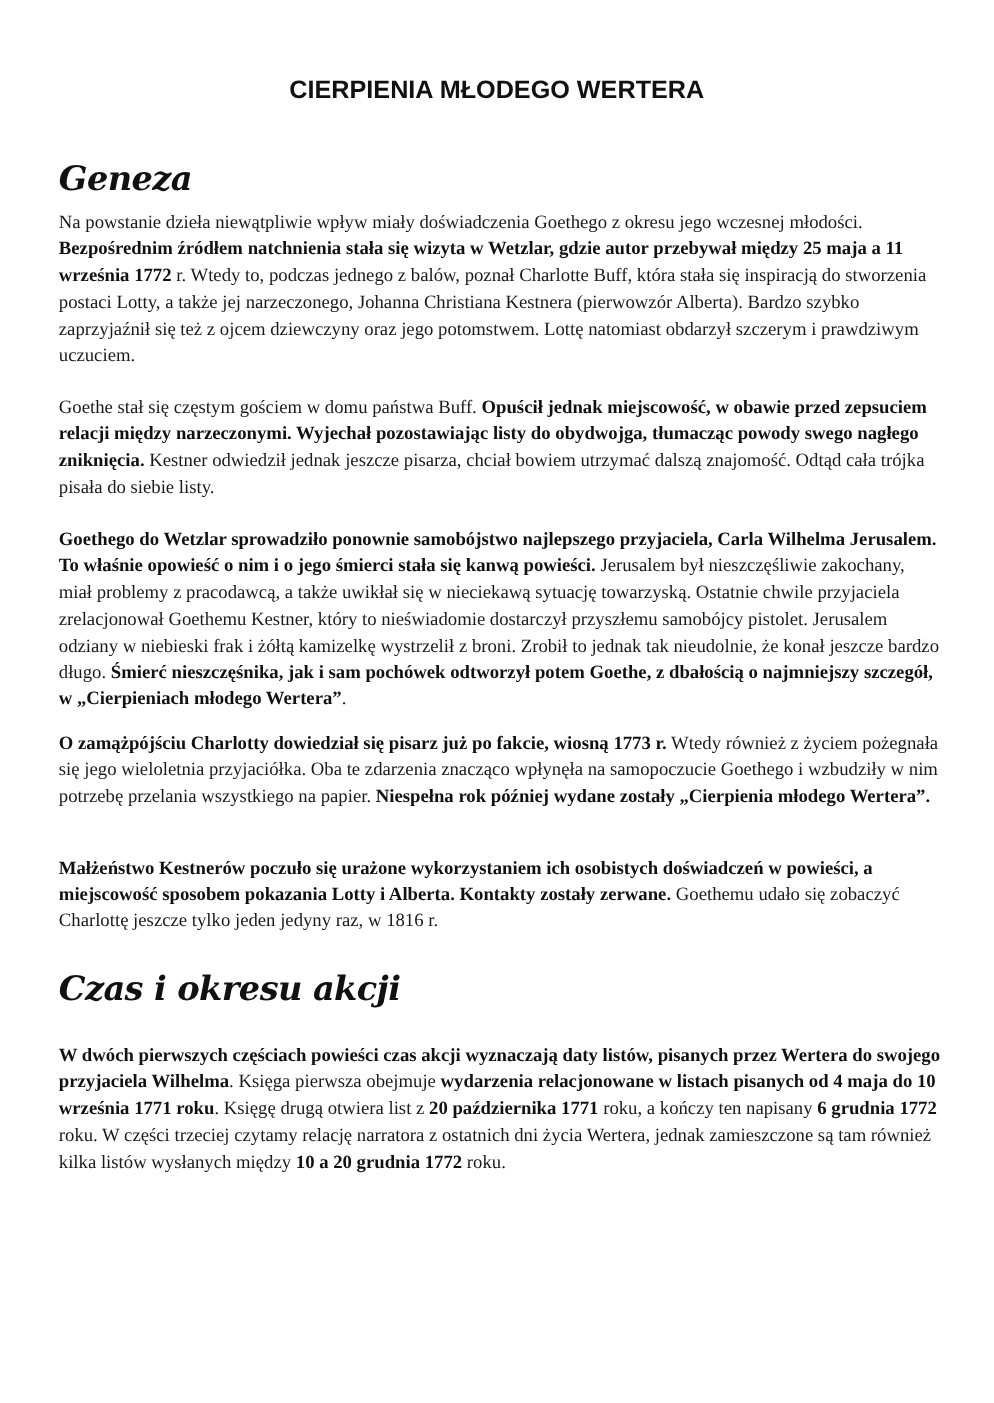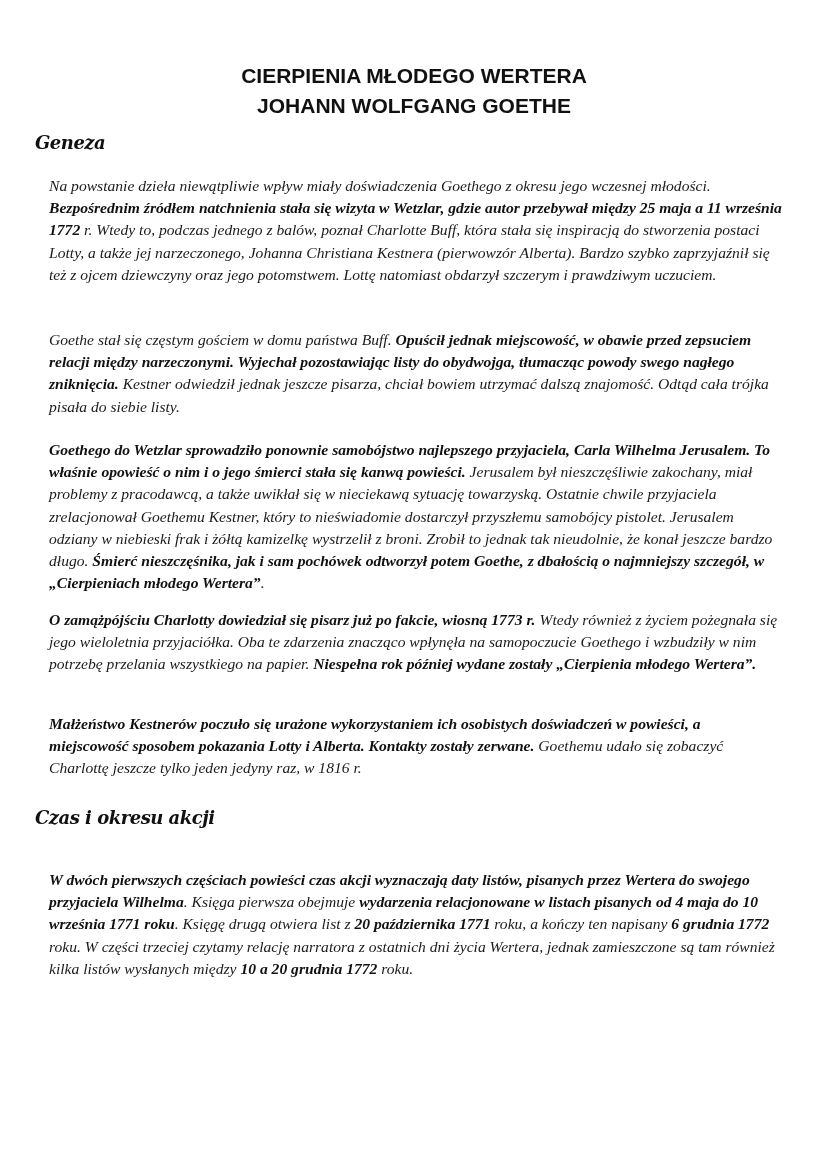--- a/index.html
+++ b/index.html
@@ -5,36 +5,35 @@
   html, body { margin: 0; padding: 0; background: #ffffff; }
   body { width: 828px; height: 1169px; position: relative; overflow: hidden; color: #111; }
   .page { position: absolute; left: 0; top: 0; width: 699px; height: 1169px; }
   .title {
     font-family: "Liberation Sans", sans-serif; font-weight: bold;
     font-size: 21px; text-align: center; line-height: 30px; color: #111;
     position: absolute; left: 0; width: 828px; top: 61px;
   }
   .heading {
     font-family: "DejaVu Serif", serif; font-style: italic; font-weight: bold;
-    font-size: 18px; position: absolute; left: 35px; color: #111;
+    font-size: 28px; position: absolute; left: 49px; color: #111;
     letter-spacing: -0.5px;
   }
   .para {
     font-family: "Liberation Serif", serif; font-size: 15.6px; line-height: 22.2px;
-    position: absolute; left: 49px; width: 735px; color: #1a1a1a; font-style: italic;
+    position: absolute; left: 49px; width: 735px; color: #1a1a1a;
   }
   .para b { font-weight: bold; color: #111; }
 </style>
 </head>
 <body>
 
 <div class="page">
   <div class="title">
     <div>CIERPIENIA MŁODEGO WERTERA</div>
-    <div>JOHANN WOLFGANG GOETHE</div>
   </div>
 
   <div class="heading" style="top:132px;">Geneza</div>
   <div class="para" style="top:175px;"><span>Na powstanie dzieła niewątpliwie wpływ miały doświadczenia Goethego z okresu jego wczesnej młodości. </span><b>Bezpośrednim źródłem natchnienia stała się wizyta w Wetzlar, gdzie autor przebywał między 25 maja a 11 września 1772</b><span> r. Wtedy to, podczas jednego z balów, poznał Charlotte Buff, która stała się inspiracją do stworzenia postaci Lotty, a także jej narzeczonego, Johanna Christiana Kestnera (pierwowzór Alberta). Bardzo szybko zaprzyjaźnił się też z ojcem dziewczyny oraz jego potomstwem. Lottę natomiast obdarzył szczerym i prawdziwym uczuciem.</span></div>
   <div class="para" style="top:329px;"><span>Goethe stał się częstym gościem w domu państwa Buff. </span><b>Opuścił jednak miejscowość, w obawie przed zepsuciem relacji między narzeczonymi. Wyjechał pozostawiając listy do obydwojga, tłumacząc powody swego nagłego zniknięcia.</b><span> Kestner odwiedził jednak jeszcze pisarza, chciał bowiem utrzymać dalszą znajomość. Odtąd cała trójka pisała do siebie listy.</span></div>
   <div class="para" style="top:439px;"><b>Goethego do Wetzlar sprowadziło ponownie samobójstwo najlepszego przyjaciela, Carla Wilhelma Jerusalem. To właśnie opowieść o nim i o jego śmierci stała się kanwą powieści.</b><span> Jerusalem był nieszczęśliwie zakochany, miał problemy z pracodawcą, a także uwikłał się w nieciekawą sytuację towarzyską. Ostatnie chwile przyjaciela zrelacjonował Goethemu Kestner, który to nieświadomie dostarczył przyszłemu samobójcy pistolet. Jerusalem odziany w niebieski frak i żółtą kamizelkę wystrzelił z broni. Zrobił to jednak tak nieudolnie, że konał jeszcze bardzo długo. </span><b>Śmierć nieszczęśnika, jak i sam pochówek odtworzył potem Goethe, z dbałością o najmniejszy szczegół, w „Cierpieniach młodego Wertera”</b><span>.</span></div>
   <div class="para" style="top:609px;"><b>O zamążpójściu Charlotty dowiedział się pisarz już po fakcie, wiosną 1773 r.</b><span> Wtedy również z życiem pożegnała się jego wieloletnia przyjaciółka. Oba te zdarzenia znacząco wpłynęła na samopoczucie Goethego i wzbudziły w nim potrzebę przelania wszystkiego na papier. </span><b>Niespełna rok później wydane zostały „Cierpienia młodego Wertera”.</b></div>
   <div class="para" style="top:713px;"><b>Małżeństwo Kestnerów poczuło się urażone wykorzystaniem ich osobistych doświadczeń w powieści, a miejscowość sposobem pokazania Lotty i Alberta. Kontakty zostały zerwane.</b><span> Goethemu udało się zobaczyć Charlottę jeszcze tylko jeden jedyny raz, w 1816 r.</span></div>
 
   <div class="heading" style="top:807px;">Czas i okresu akcji</div>

